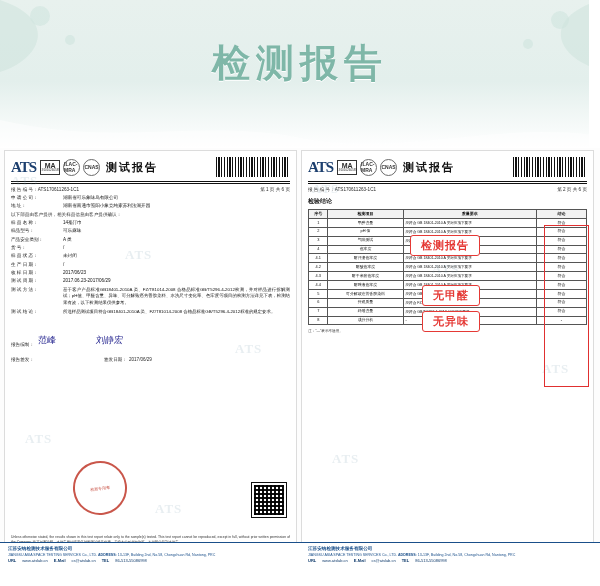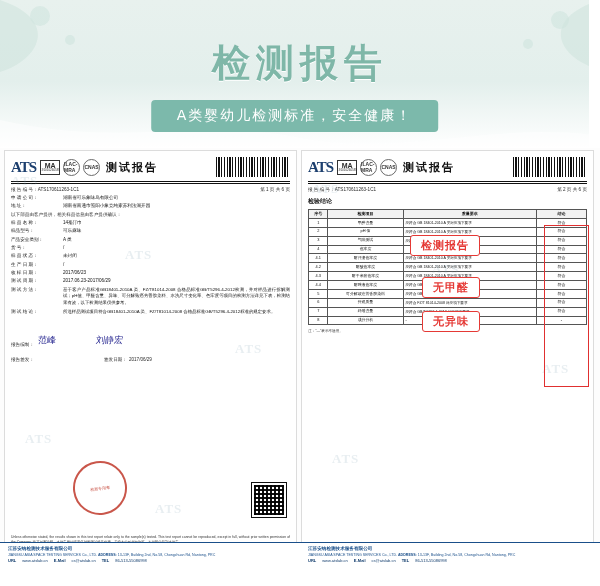--- a/index.html
+++ b/index.html
@@ -233,21 +233,20 @@
   <svg class="banner-deco" viewBox="0 0 600 148" preserveAspectRatio="none">
     <path d="M0,0 C60,20 40,60 0,72 L0,0 Z" fill="#cfe4dd"></path>
     <path d="M600,0 C540,18 556,58 600,70 L600,0 Z" fill="#cfe4dd"></path>
     <circle cx="40" cy="16" r="10" fill="#bcdbd2" opacity=".6"></circle>
     <circle cx="70" cy="40" r="5" fill="#bcdbd2" opacity=".6"></circle>
     <circle cx="560" cy="20" r="9" fill="#bcdbd2" opacity=".6"></circle>
     <circle cx="528" cy="44" r="5" fill="#bcdbd2" opacity=".6"></circle>
     <path d="M0,120 C120,148 200,118 300,138 C400,158 500,120 600,136 L600,148 L0,148 Z" fill="#ffffff"></path>
   </svg>
   <div class="banner-title">检测报告</div>
-  <div class="banner-sub">A类婴幼儿检测标准，安全健康！</div>
 </div>
 
 <div class="pages">
 
   <div class="sheet">
     <div class="wm" style="left:6px; top:22px;">ATS</div>
     <div class="wm" style="left:120px; top:96px;">ATS</div>
     <div class="wm" style="left:230px; top:190px;">ATS</div>
     <div class="wm" style="left:20px; top:280px;">ATS</div>
     <div class="wm" style="left:150px; top:350px;">ATS</div>
@@ -457,21 +456,21 @@
             <td>成分分析</td>
             <td class="req">-</td>
             <td>-</td>
           </tr>
       </tbody>
     </table>
 
     <div class="result-col-box" style="left:242px; top:74px; width:45px; height:162px;"></div>
 
     <div class="callout" style="left:108px; top:84px;">检测报告</div>
-    <div class="callout" style="left:120px; top:126px;">无甲醛</div>
+    <div class="callout" style="left:120px; top:134px;">无甲醛</div>
     <div class="callout" style="left:120px; top:160px;">无异味</div>
 
     <div class="foot-note">注："—"表示不适用。</div>
   </div>
 </div>
 
 <div class="footbar">
   <div class="footcol">
     <div class="cn">江苏安纳检测技术服务有限公司</div>
     <div class="en">

